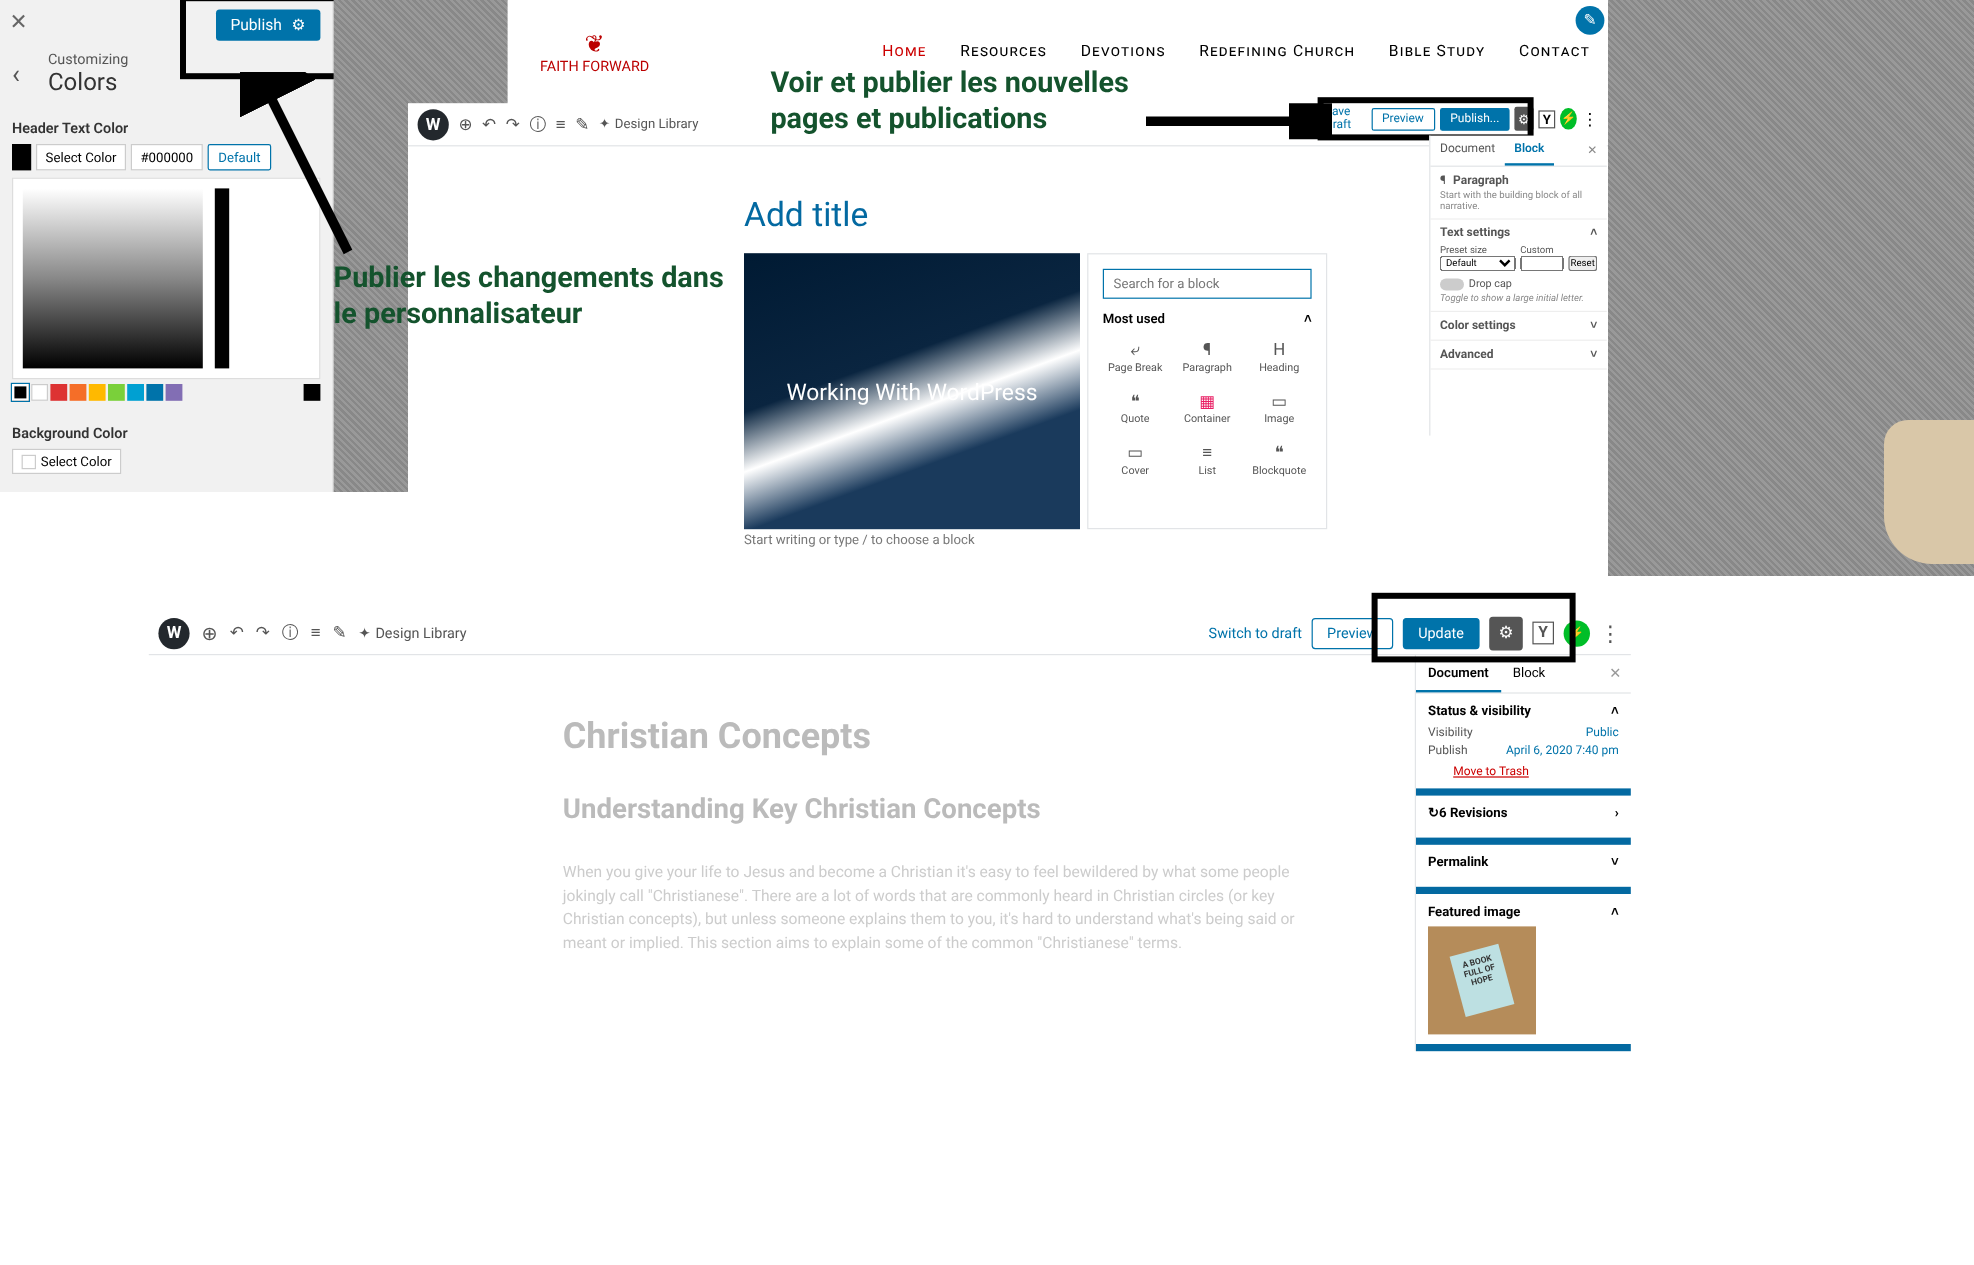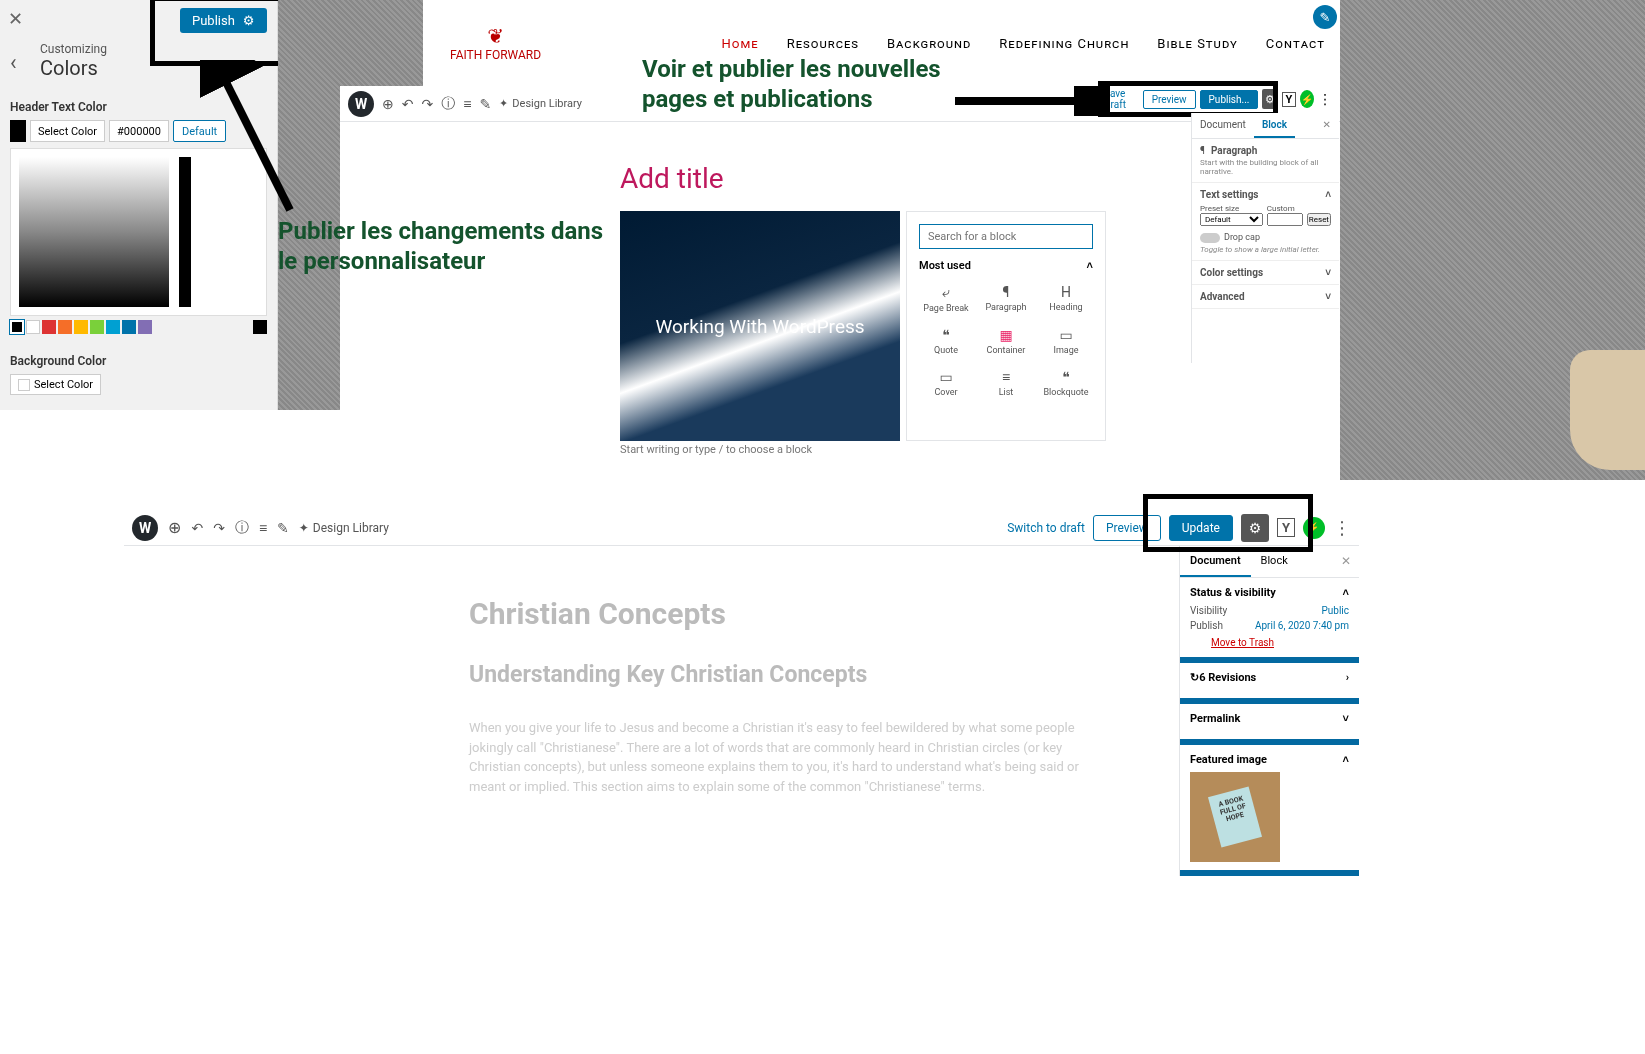--- a/index.html
+++ b/index.html
@@ -29,21 +29,21 @@
 
 
 .site-preview { position:absolute; left:278px; top:0; width:145px; height:410px; background: repeating-linear-gradient(45deg,#888,#888 2px,#999 2px,#999 4px); }
 
 
 .editor1 { position:absolute; left:340px; top:86px; width:1000px; height:394px; background:#fff; }
 .editor1-bar { display:flex; align-items:center; height:36px; border-bottom:1px solid #e2e4e7; padding:0 8px; gap:8px; color:#555; }
 .wp-logo { width:26px; height:26px; background:#23282d; border-radius:50%; display:flex; align-items:center; justify-content:center; color:#fff; font-size:14px; font-weight:bold; }
 .tool-ico { font-size:14px; color:#555; cursor:pointer; }
 .dlib { font-size:11px; color:#555; display:flex; gap:4px; align-items:center; }
-.add-title { font-size:28px; color:#be185d; padding:40px 0 16px 0; margin-left:0px; }
+.add-title { font-size:28px; color:#0369a1; padding:40px 0 16px 0; margin-left:0px; }
 .hero { width:280px; height:230px; background:linear-gradient(160deg,#001a33,#0a2540 40%,#fff 55%,#1a3a5c 70%); position:relative; display:flex; align-items:center; justify-content:center; color:#fff; font-family:Georgia,serif; font-size:19px; }
 .editor1-body { display:flex; gap:6px; padding:0 0 0 0; }
 .block-search-panel { width:200px; border:1px solid #e2e4e7; background:#fff; padding:12px; }
 .block-search { width:100%; border:1px solid #0073aa; padding:5px 8px; font-size:11px; color:#888; }
 .bs-head { font-size:11px; font-weight:600; margin:10px 0 8px; display:flex; justify-content:space-between; }
 .block-grid { display:grid; grid-template-columns:repeat(3,1fr); gap:6px; }
 .block-item { text-align:center; font-size:9px; color:#555; padding:4px 0;}
 .block-item .bi { font-size:14px; display:block; margin-bottom:2px; }
 .editor1-hint { font-size:11px; color:#777; margin-top:2px;}
 
@@ -167,21 +167,21 @@
 <div class="site-preview"></div>
 
 <div class="site-nav">
   <div class="logo">
     <span class="lg1">❦</span>
     <span>FAITH FORWARD</span>
   </div>
   <div class="nav-links">
     <a class="active">Home</a>
     <a>Resources</a>
-    <a>Background</a>
+    <a>Devotions</a>
     <a>Redefining Church</a>
     <a>Bible Study</a>
     <a>Contact</a>
   </div>
 </div>
 <span class="edit-fab">✎</span>
 
 <div class="editor1">
   <div class="editor1-bar">
     <span class="wp-logo">W</span>

